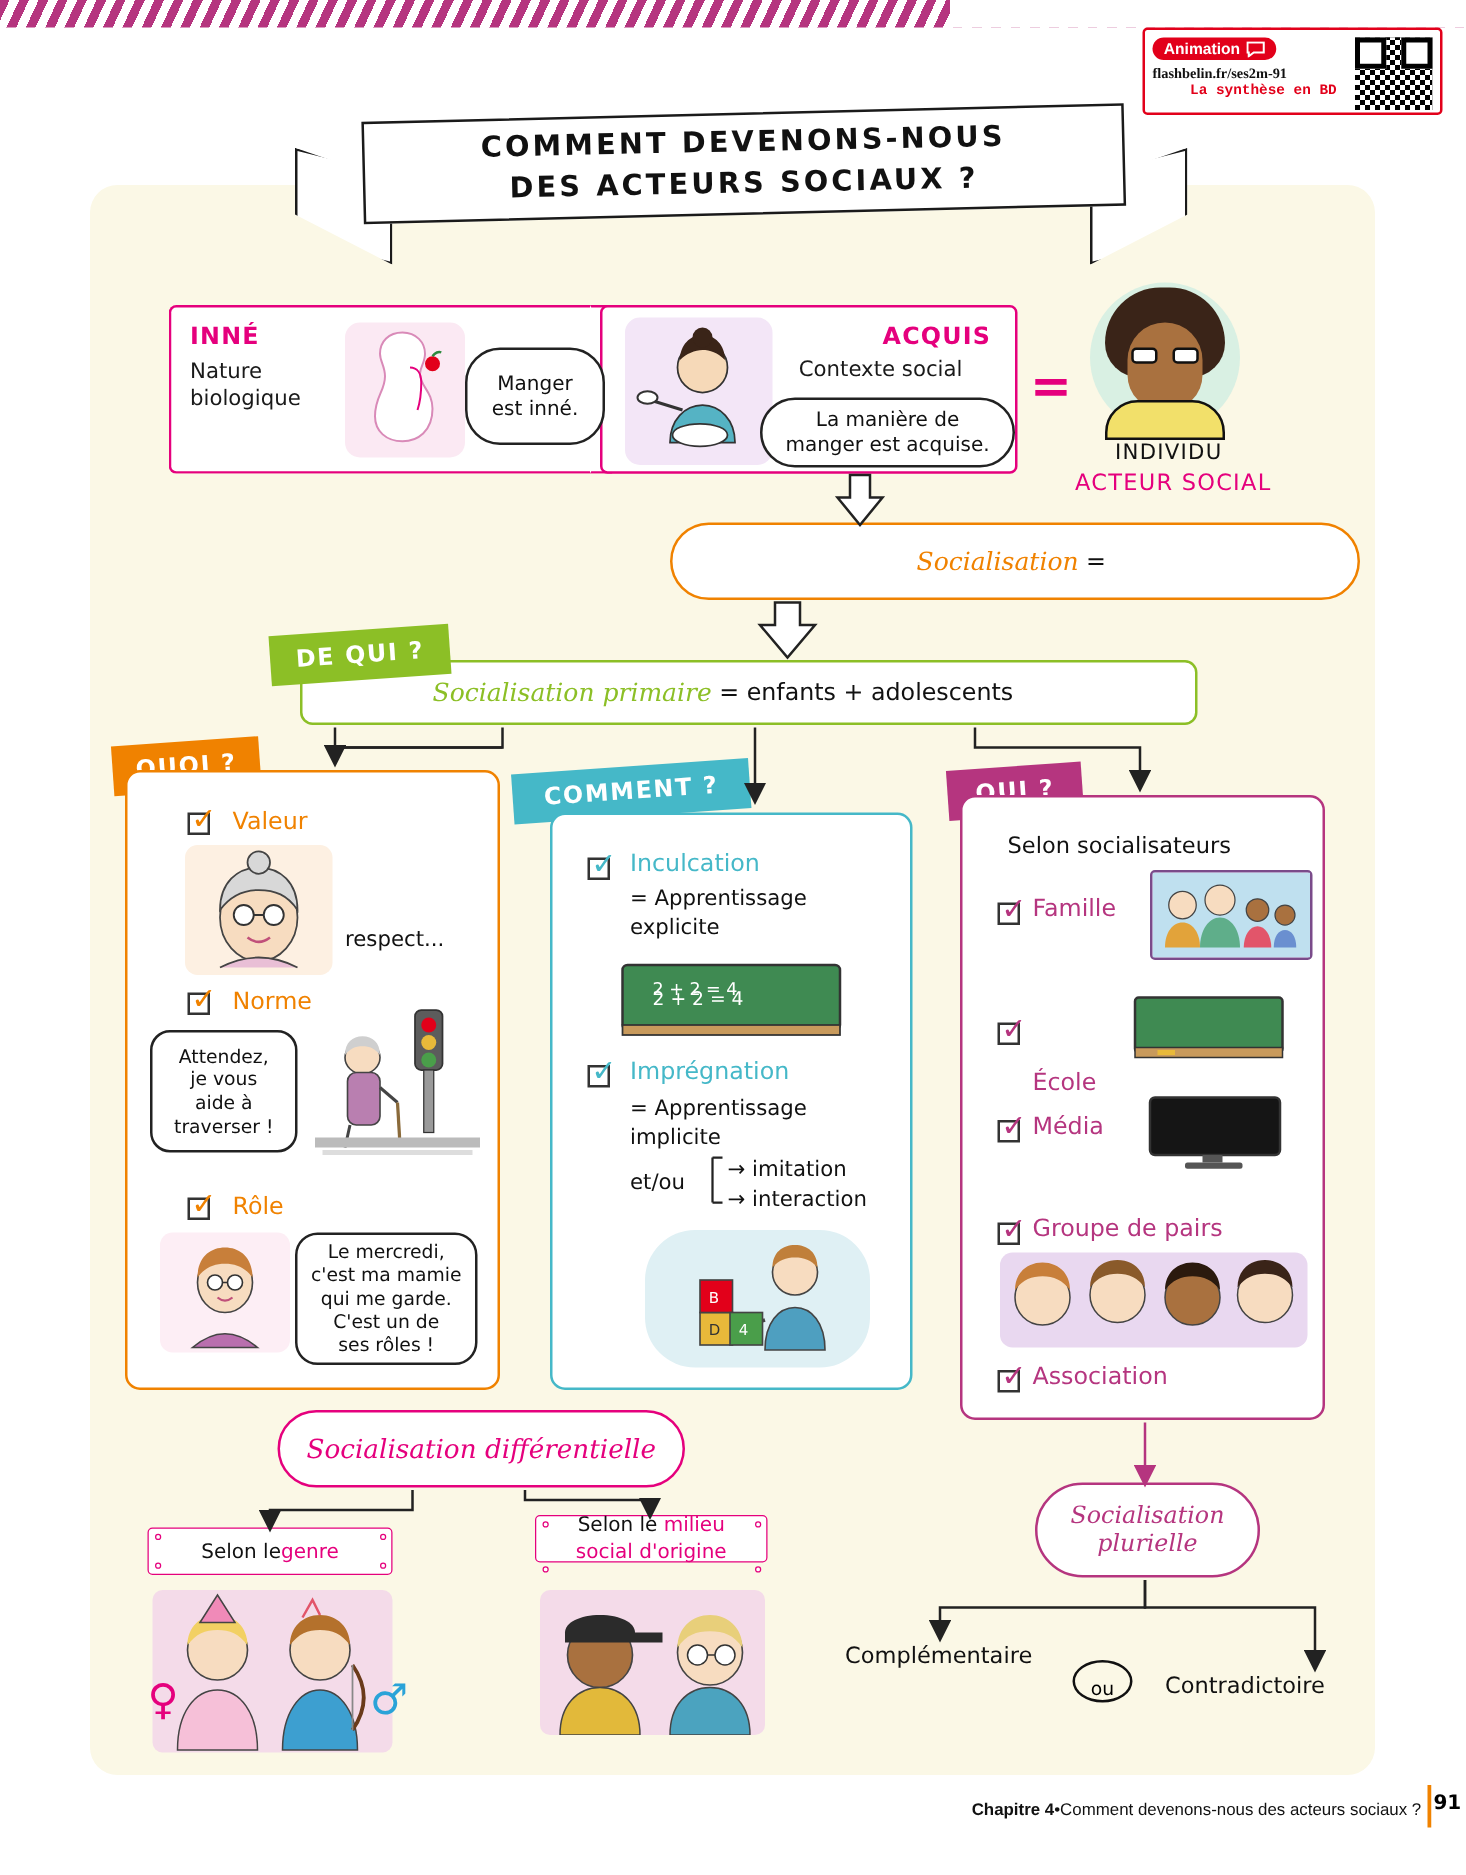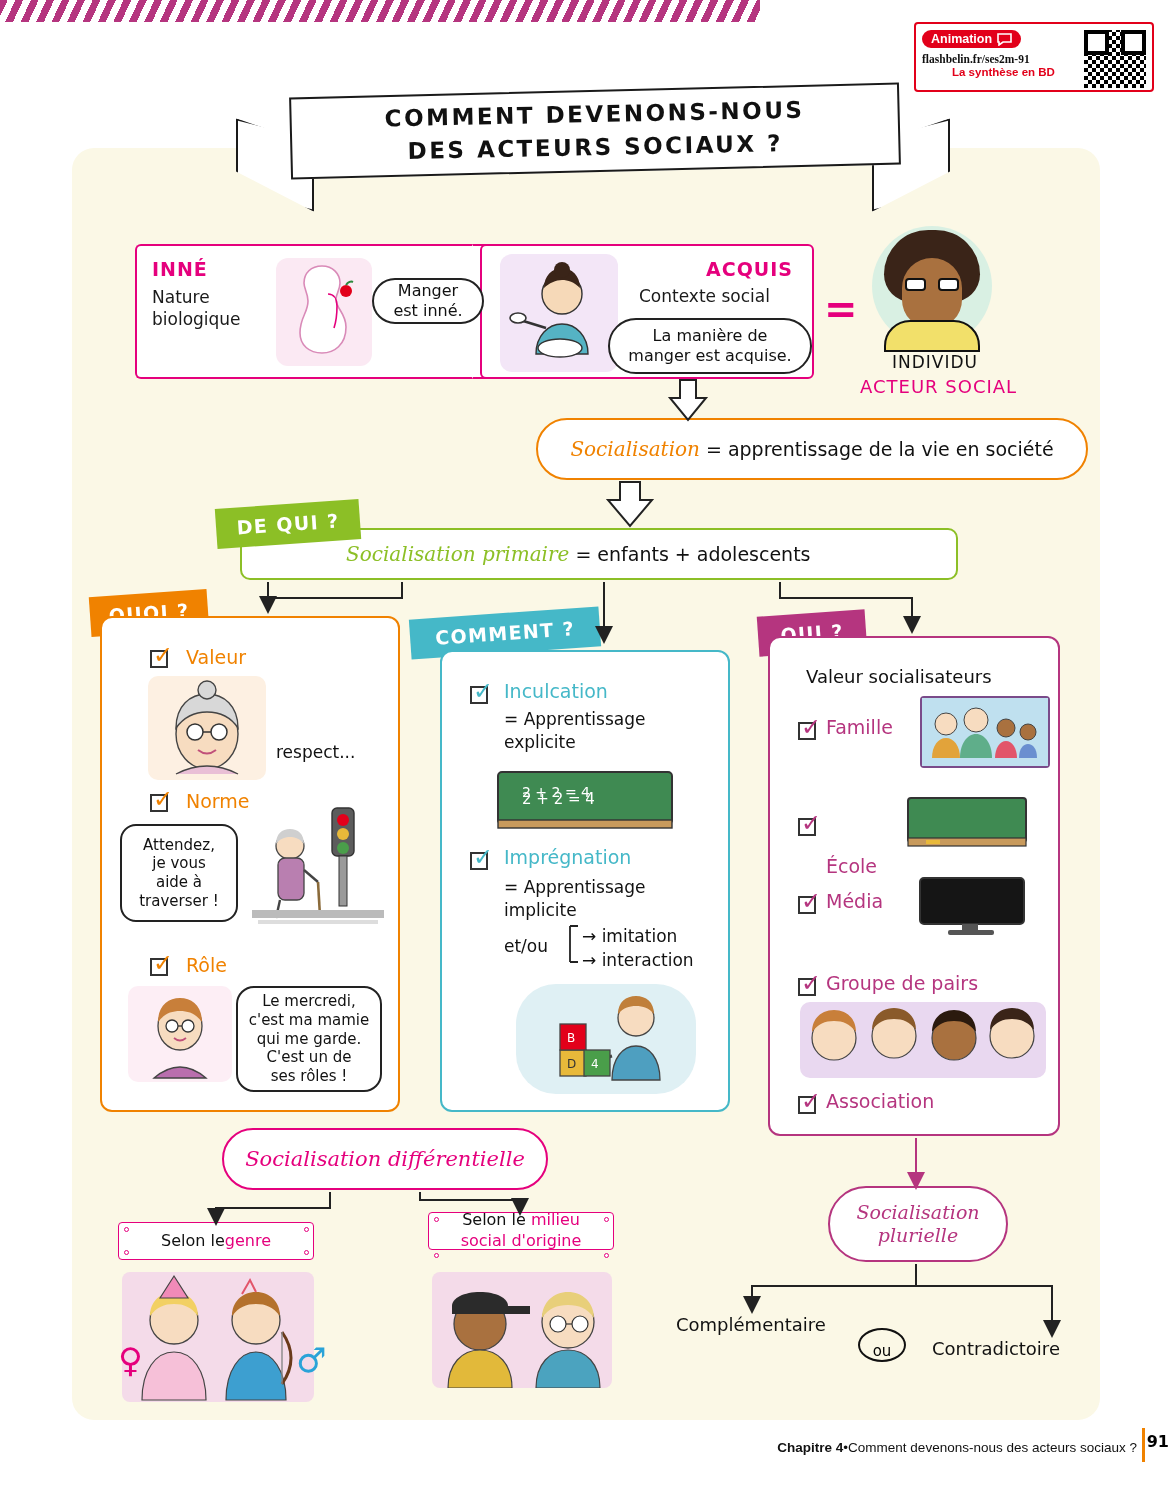--- a/index.html
+++ b/index.html
@@ -36,21 +36,21 @@
     background:#e2001a; color:#fff; border-radius:11px;
     font-size:12.5px; font-weight:bold; padding:2px 9px;
     font-family:"Liberation Sans", sans-serif;
   }
   .anim-url {
     font-size:11.5px; font-weight:bold; color:#111; margin-top:5px;
     font-family:Liberation Serif, serif;
   }
   .anim-sub {
     font-size:11.5px; font-weight:bold; color:#e2001a; margin-top:1px;
-    font-family:Liberation Sans, sans-serif;
+    font-family:Liberation Mono, monospace;
     padding-left:30px;
   }
   .qr {
     position:absolute; right:6px; top:6px; width:62px; height:58px;
     background:
       repeating-linear-gradient(0deg,#000 0 4px,#fff 4px 8px),
       repeating-linear-gradient(90deg,#000 0 4px,#fff 4px 8px);
     background-blend-mode:difference;
   }
   .qr::before, .qr::after{
@@ -279,21 +279,21 @@
 
 <div style="position:absolute;left:276px;top:258px;width:96px;height:108px;background:#fbe9f3;border-radius:12px;">
   <svg width="96" height="108" viewBox="0 0 96 108">
     <path d="M46 8c11 0 18 8 18 17 0 7-4 11-4 16 0 10 10 14 10 28 0 18-12 26-24 26-13 0-22-8-22-20 0-16 8-20 8-32 0-8-4-12-4-18 0-10 7-17 18-17z" fill="#fff" stroke="#d98ab8" stroke-width="1.6"></path>
     <path d="M52 36c6 0 9 5 9 12s-1 16-3 22" fill="none" stroke="#e5007d" stroke-width="1.6"></path>
     <circle cx="70" cy="33" r="6" fill="#e2001a"></circle>
     <path d="M70 27c2-3 5-4 7-3" stroke="#2d8a3e" stroke-width="2" fill="none"></path>
   </svg>
 </div>
 
-<div class="bubble" style="left:372px;top:278px;width:112px;height:46px;">
+<div class="bubble" style="left:372px;top:278px;width:112px;height:78px;">
   Manger<br>est inné.
 </div>
 
 <div style="position:absolute;left:500px;top:254px;width:118px;height:118px;background:#f3e6f7;border-radius:12px;">
   <svg width="118" height="118" viewBox="0 0 118 118">
     <circle cx="62" cy="40" r="20" fill="#f6d9b8" stroke="#333" stroke-width="1.4"></circle>
     <path d="M44 34c0-12 8-20 18-20s18 8 18 20c-6-6-12-8-18-8s-13 3-18 8z" fill="#3a2418"></path>
     <circle cx="62" cy="16" r="8" fill="#3a2418"></circle>
     <path d="M36 100c0-18 12-30 26-30s26 12 26 30z" fill="#55b3c4" stroke="#333" stroke-width="1.4"></path>
     <ellipse cx="60" cy="94" rx="22" ry="9" fill="#fff" stroke="#333" stroke-width="1.4"></ellipse>
@@ -316,21 +316,20 @@
     <span></span>
     <span></span>
   </div>
 <div class="ind-body"></div>
 <div class="lbl t-individu">INDIVIDU</div>
 <div class="lbl t-acteur">ACTEUR SOCIAL</div>
 
 <div class="cloud cloud-socialisation">
   <span class="it">Socialisation</span>
   <span class="txt" style="margin:0 6px;">=</span>
-  <span class="txt">apprentissage de la vie en société</span>
 </div>
 
 <div class="primaire">
   <span class="it">Socialisation primaire</span>
   <span class="txt" style="margin:0 6px;">=</span>
   <span class="txt">enfants + adolescents</span>
 </div>
 
 <div class="tag tag-dequi">DE QUI ?</div>
 <div class="tag tag-quoi">QUOI ?</div>
@@ -424,21 +423,21 @@
     <rect x="44" y="66" width="26" height="26" fill="#e8b93a" stroke="#444" stroke-width="1.3"></rect>
     <rect x="44" y="40" width="26" height="26" fill="#e2001a" stroke="#444" stroke-width="1.3"></rect>
     <rect x="68" y="66" width="26" height="26" fill="#4a9e4a" stroke="#444" stroke-width="1.3"></rect>
     <text x="51" y="84" font-family="DejaVu Sans" font-size="12" fill="#333">D</text>
     <text x="51" y="58" font-family="DejaVu Sans" font-size="12" fill="#fff">B</text>
     <text x="75" y="84" font-family="DejaVu Sans" font-size="12" fill="#fff">4</text>
   </svg>
 </div>
 
 <div class="col col-qui"></div>
-<div class="item-label dark" style="left:806px;top:666px;font-size:18px;">Valeur socialisateurs</div>
+<div class="item-label dark" style="left:806px;top:666px;font-size:18px;">Selon socialisateurs</div>
 
 <div class="check ck-purple" style="left:798px;top:722px;"></div>
 <div class="item-label purple" style="left:826px;top:716px;">Famille</div>
 <div style="position:absolute;left:920px;top:696px;width:130px;height:72px;background:#e9d8f0;border:2px solid #7a4b8a;border-radius:4px;">
   <svg width="126" height="68" viewBox="0 0 126 68">
     <rect x="0" y="0" width="126" height="68" fill="#bfe0ef"></rect>
     <circle cx="24" cy="26" r="11" fill="#f7dcc0" stroke="#444" stroke-width="1"></circle>
     <path d="M10 60c0-12 6-20 14-20s14 8 14 20z" fill="#e2a33a"></path>
     <circle cx="54" cy="22" r="12" fill="#f7dcc0" stroke="#444" stroke-width="1"></circle>
     <path d="M38 60c0-14 7-24 16-24s16 10 16 24z" fill="#5fae8a"></path>

